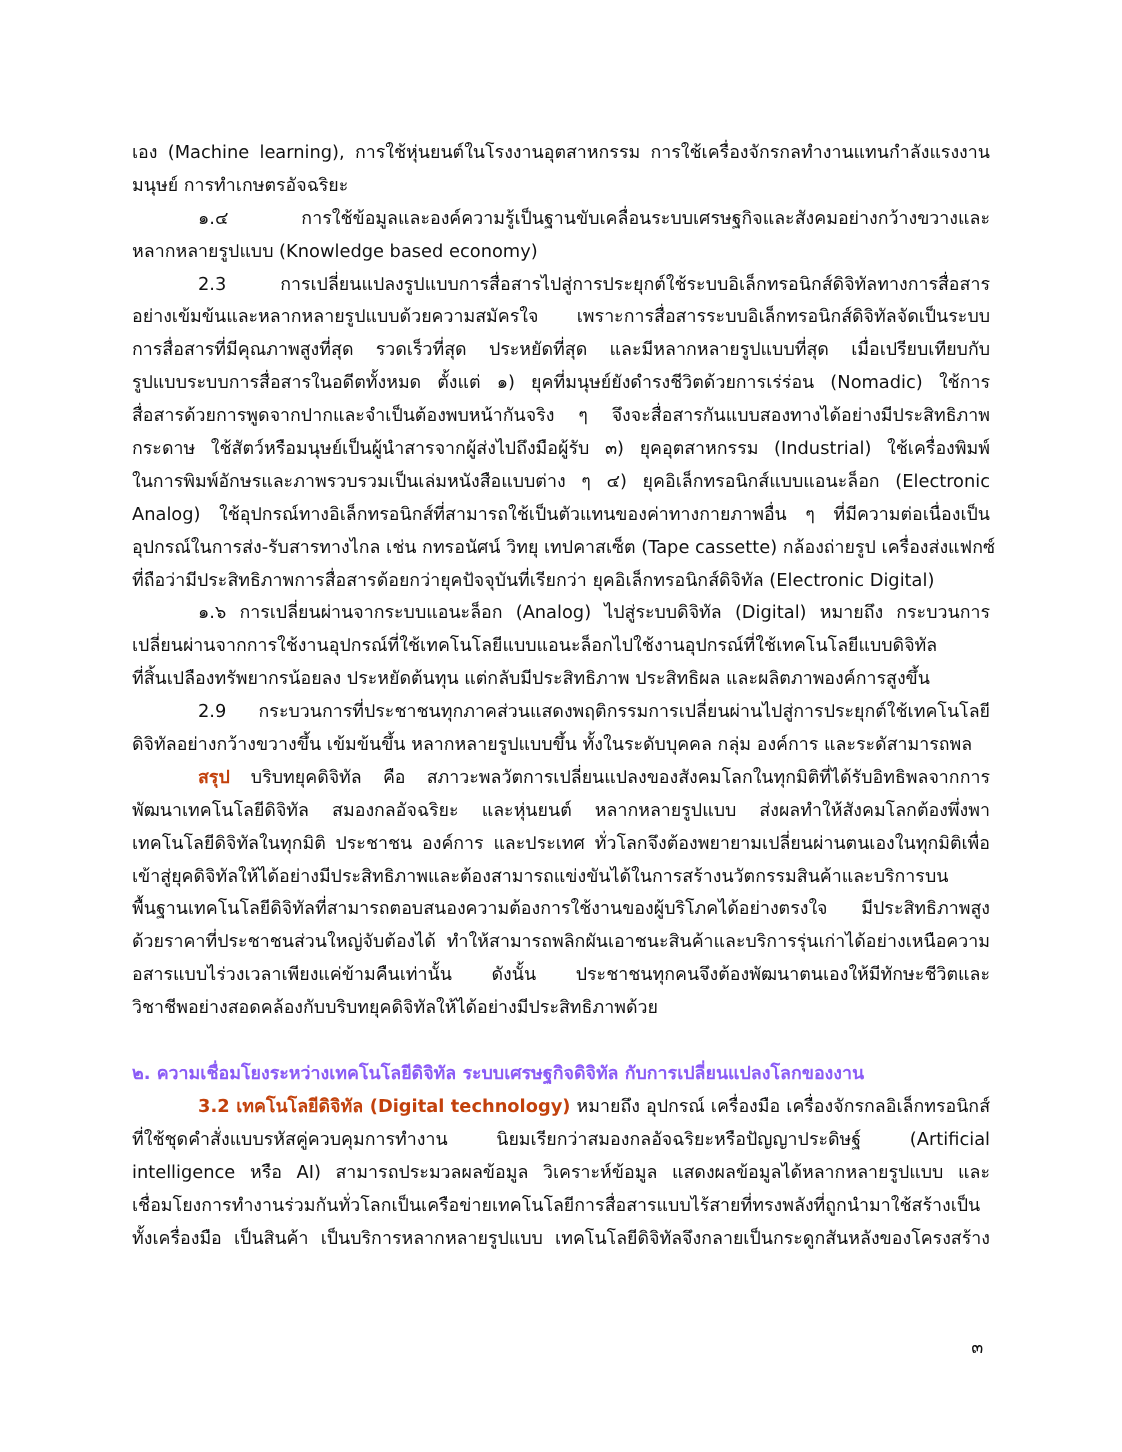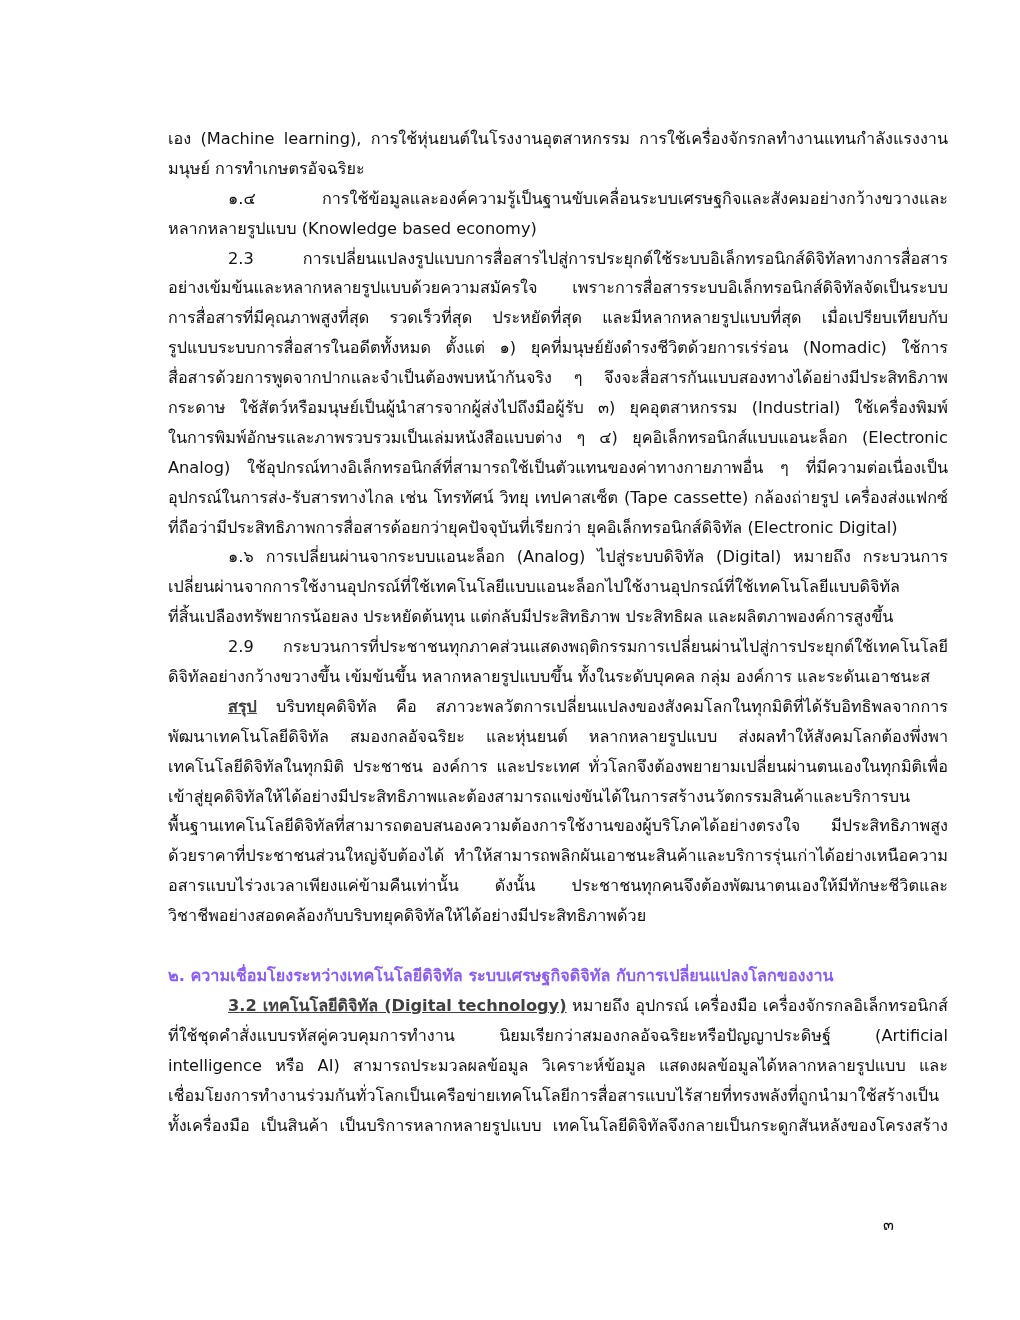--- a/index.html
+++ b/index.html
@@ -2,27 +2,26 @@
 <html><head>
 <meta charset="utf-8">
 <style>
   html, body { margin: 0; padding: 0; background: #ffffff; }
   body { width: 1020px; height: 1320px; position: relative; overflow: hidden; }
   .page {
     position: absolute; left: 120px; top: 124px; width: 780px;
     font-family: "DejaVu Sans", sans-serif;
     font-size: 16.2px; line-height: 29.9px; color: #111111;
     text-align: justify;
-    margin-left: 48px;
   }
   .line { display: block; white-space: nowrap; height: 29.9px; text-align-last: justify; text-align: justify; }
   .line.last { text-align-last: left; }
   .indent { padding-left: 60px; }
   .gap { height: 30px; }
-  .blue { color: #404040; text-decoration: underline; }
+  .blue { color: #c2410c; }
   .bold { font-weight: bold; }
   .heading { font-weight: bold; color: #8b5cf6; text-align-last: left; }
   .pageno { position: absolute; left: 883px; top: 1212px; font-family: "DejaVu Sans", sans-serif; font-size: 16px; color: #111; }
 </style>
 </head>
 <body>
 
 <div class="page">
   <div>
     <span class="line">เอง (Machine learning), การใช้หุ่นยนต์ในโรงงานอุตสาหกรรม การใช้เครื่องจักรกลทำงานแทนกำลังแรงงาน</span>
@@ -34,31 +33,31 @@
   </div>
   <div>
     <span class="line indent">2.3 การเปลี่ยนแปลงรูปแบบการสื่อสารไปสู่การประยุกต์ใช้ระบบอิเล็กทรอนิกส์ดิจิทัลทางการสื่อสาร</span>
     <span class="line">อย่างเข้มข้นและหลากหลายรูปแบบด้วยความสมัครใจ เพราะการสื่อสารระบบอิเล็กทรอนิกส์ดิจิทัลจัดเป็นระบบ</span>
     <span class="line">การสื่อสารที่มีคุณภาพสูงที่สุด รวดเร็วที่สุด ประหยัดที่สุด และมีหลากหลายรูปแบบที่สุด  เมื่อเปรียบเทียบกับ</span>
     <span class="line">รูปแบบระบบการสื่อสารในอดีตทั้งหมด ตั้งแต่ ๑) ยุคที่มนุษย์ยังดำรงชีวิตด้วยการเร่ร่อน (Nomadic) ใช้การ</span>
     <span class="line">สื่อสารด้วยการพูดจากปากและจำเป็นต้องพบหน้ากันจริง ๆ จึงจะสื่อสารกันแบบสองทางได้อย่างมีประสิทธิภาพ</span>
     <span class="line">กระดาษ ใช้สัตว์หรือมนุษย์เป็นผู้นำสารจากผู้ส่งไปถึงมือผู้รับ  ๓) ยุคอุตสาหกรรม (Industrial) ใช้เครื่องพิมพ์</span>
     <span class="line">ในการพิมพ์อักษรและภาพรวบรวมเป็นเล่มหนังสือแบบต่าง ๆ  ๔) ยุคอิเล็กทรอนิกส์แบบแอนะล็อก (Electronic</span>
     <span class="line">Analog) ใช้อุปกรณ์ทางอิเล็กทรอนิกส์ที่สามารถใช้เป็นตัวแทนของค่าทางกายภาพอื่น ๆ ที่มีความต่อเนื่องเป็น</span>
-    <span class="line">อุปกรณ์ในการส่ง-รับสารทางไกล เช่น โทรทัศน์ วิทยุ เทปคาสเซ็ต (Tape cassette) กล้องถ่ายรูป เครื่องส่งแฟกซ์</span>
+    <span class="line">อุปกรณ์ในการส่ง-รับสารทางไกล เช่น กทรอนัศน์ วิทยุ เทปคาสเซ็ต (Tape cassette) กล้องถ่ายรูป เครื่องส่งแฟกซ์</span>
     <span class="line last">ที่ถือว่ามีประสิทธิภาพการสื่อสารด้อยกว่ายุคปัจจุบันที่เรียกว่า ยุคอิเล็กทรอนิกส์ดิจิทัล (Electronic Digital)</span>
   </div>
   <div>
     <span class="line indent">๑.๖ การเปลี่ยนผ่านจากระบบแอนะล็อก (Analog) ไปสู่ระบบดิจิทัล (Digital) หมายถึง กระบวนการ</span>
     <span class="line">เปลี่ยนผ่านจากการใช้งานอุปกรณ์ที่ใช้เทคโนโลยีแบบแอนะล็อกไปใช้งานอุปกรณ์ที่ใช้เทคโนโลยีแบบดิจิทัล</span>
     <span class="line last">ที่สิ้นเปลืองทรัพยากรน้อยลง ประหยัดต้นทุน แต่กลับมีประสิทธิภาพ ประสิทธิผล และผลิตภาพองค์การสูงขึ้น</span>
   </div>
   <div>
     <span class="line indent">2.9 กระบวนการที่ประชาชนทุกภาคส่วนแสดงพฤติกรรมการเปลี่ยนผ่านไปสู่การประยุกต์ใช้เทคโนโลยี</span>
-    <span class="line last">ดิจิทัลอย่างกว้างขวางขึ้น เข้มข้นขึ้น หลากหลายรูปแบบขึ้น ทั้งในระดับบุคคล กลุ่ม องค์การ และระดันเอาชนะส</span>
+    <span class="line last">ดิจิทัลอย่างกว้างขวางขึ้น เข้มข้นขึ้น หลากหลายรูปแบบขึ้น ทั้งในระดับบุคคล กลุ่ม องค์การ และระดัสามารถพล</span>
   </div>
   <div>
     <span class="line indent"><span class="blue bold">สรุป</span><span> บริบทยุคดิจิทัล คือ สภาวะพลวัตการเปลี่ยนแปลงของสังคมโลกในทุกมิติที่ได้รับอิทธิพลจากการ</span></span>
     <span class="line">พัฒนาเทคโนโลยีดิจิทัล สมองกลอัจฉริยะ และหุ่นยนต์ หลากหลายรูปแบบ  ส่งผลทำให้สังคมโลกต้องพึ่งพา</span>
     <span class="line">เทคโนโลยีดิจิทัลในทุกมิติ ประชาชน องค์การ และประเทศ  ทั่วโลกจึงต้องพยายามเปลี่ยนผ่านตนเองในทุกมิติเพื่อ</span>
     <span class="line">เข้าสู่ยุคดิจิทัลให้ได้อย่างมีประสิทธิภาพและต้องสามารถแข่งขันได้ในการสร้างนวัตกรรมสินค้าและบริการบน</span>
     <span class="line">พื้นฐานเทคโนโลยีดิจิทัลที่สามารถตอบสนองความต้องการใช้งานของผู้บริโภคได้อย่างตรงใจ มีประสิทธิภาพสูง</span>
     <span class="line">ด้วยราคาที่ประชาชนส่วนใหญ่จับต้องได้ ทำให้สามารถพลิกผันเอาชนะสินค้าและบริการรุ่นเก่าได้อย่างเหนือความ</span>
     <span class="line">อสารแบบไร่วงเวลาเพียงแค่ข้ามคืนเท่านั้น  ดังนั้น ประชาชนทุกคนจึงต้องพัฒนาตนเองให้มีทักษะชีวิตและ</span>
     <span class="line last">วิชาชีพอย่างสอดคล้องกับบริบทยุคดิจิทัลให้ได้อย่างมีประสิทธิภาพด้วย</span>

